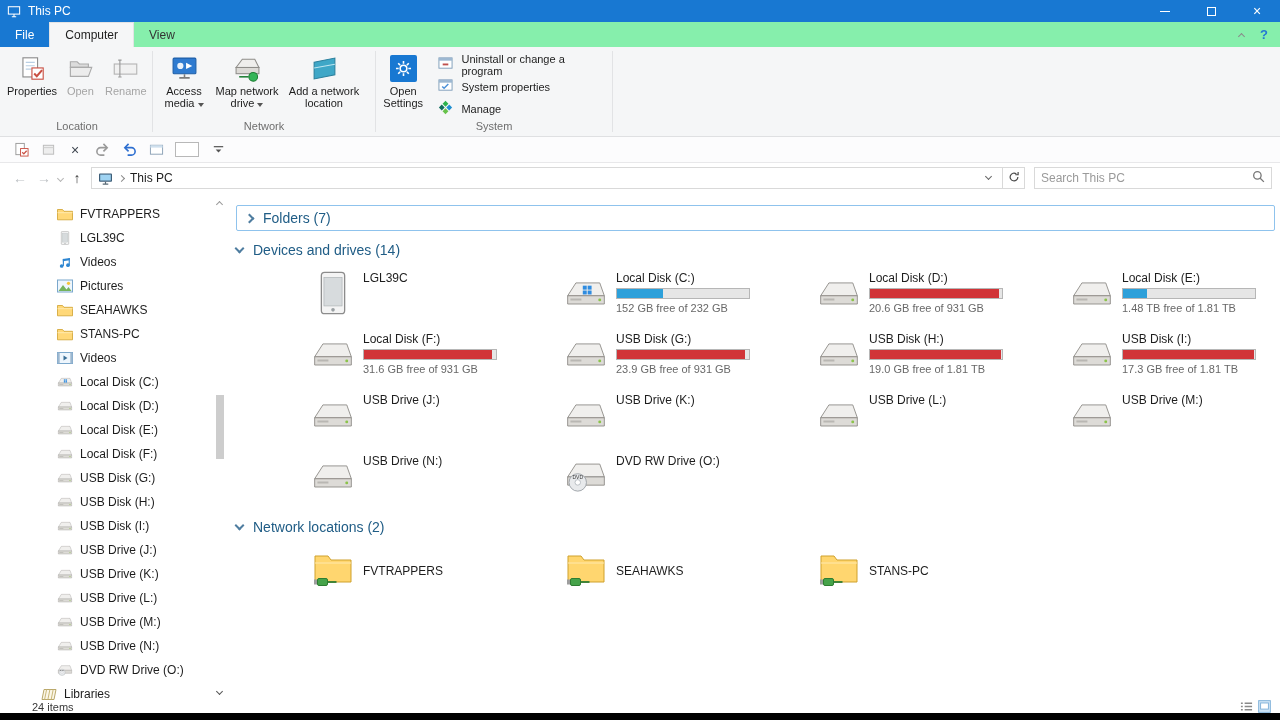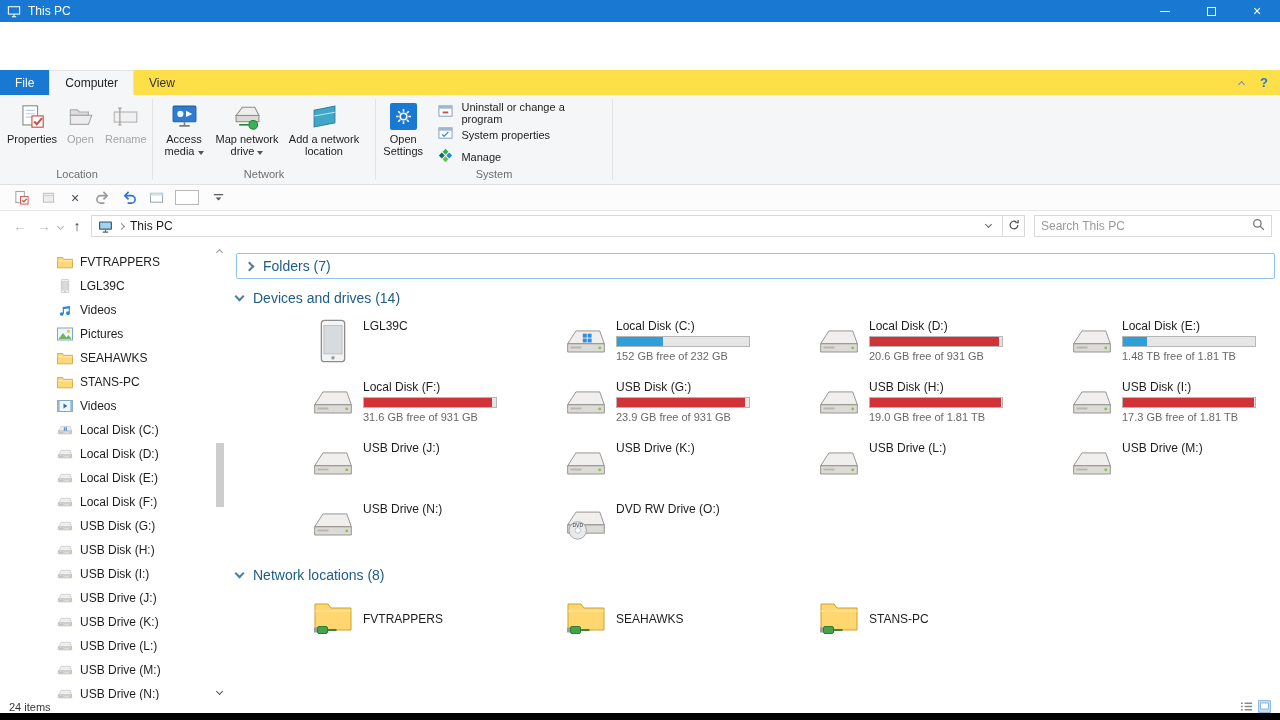--- a/index.html
+++ b/index.html
@@ -11,21 +11,21 @@
   .titlebar { height:22px; background:#1878d2; color:#fff; display:flex; align-items:center; padding-left:7px; gap:7px; flex:0 0 auto; }
   .titlebar .ticon svg { width:14px; height:13px; display:block; }
   .title-text { font-size:12px; }
   .win-controls { margin-left:auto; display:flex; height:100%; }
   .win-btn { width:46px; display:flex; align-items:center; justify-content:center; color:#fff; }
   .glyph-min { width:10px; border-top:1px solid #fff; display:inline-block; }
   .glyph-max { width:9px; height:9px; border:1px solid #fff; display:inline-block; }
   .glyph-close { font-size:14px; line-height:1; }
 
   
-  .menubar { height:25px; background:#fde047; display:flex; align-items:stretch; flex:0 0 auto;margin-top:48px; }
+  .menubar { height:25px; background:#86efac; display:flex; align-items:stretch; flex:0 0 auto; }
   .tab { padding:0 15px; display:flex; align-items:center; font-size:12px; color:#333; }
   .tab-file { background:#1878d2; color:#fff; }
   .tab-active { background:#f5f6f7; border:1px solid #e2e3e5; border-bottom:none; color:#1d1d1d; }
   .menubar-right { margin-left:auto; display:flex; align-items:center; gap:16px; padding-right:12px; }
   .help-q { color:#2478d4; font-weight:bold; font-size:13px; }
 
   
   .chev { display:inline-block; width:7px; height:7px; border-right:2px solid #4f7da0; border-bottom:2px solid #4f7da0; }
   .chev.down { transform:rotate(45deg); margin-top:-4px; }
   .chev.right { transform:rotate(-45deg); }
@@ -95,21 +95,21 @@
   .netgrid .tile { align-items:center; }
   .netgrid .tile-icon { align-items:center; padding-top:0; }
   .netgrid .tile-icon svg { width:40px; height:40px; }
   .tile-info { display:flex; flex-direction:column; gap:3px; padding-top:1px; }
   .tile-name { font-size:12px; color:#1d1d1d; }
   .tile-bar { width:134px; height:11px; border:1px solid #b6b6b6; background:#e6e6e6; }
   .tile-bar .fill { height:100%; }
   .tile-detail { font-size:11px; color:#686868; }
 
   
-  .statusbar { height:13px; display:flex; align-items:center; font-size:11px; color:#383838; padding:0 9px; background:#fff; flex:0 0 auto; }
+  .statusbar { height:13px; display:flex; align-items:center; font-size:11px; color:#383838; padding:0 9px; background:#fff; flex:0 0 auto;margin-left:23px; }
   .status-views { margin-left:auto; display:flex; gap:5px; align-items:center; }
   .status-views svg { width:13px; height:13px; display:block; }
   .bottom-strip { height:7px; background:#000; flex:0 0 auto; }
 </style>
 </head>
 <body>
 
 <div class="window">
 
   <div class="titlebar">
@@ -814,21 +814,21 @@
               </svg>
             </span>
     <div class="tile-info">
       <div class="tile-name">DVD RW Drive (O:)</div>
 
     </div>
   </div>
         </div>
       <div class="gheader spaced">
         <span class="chev down"></span>
-        <span>Network locations (8)</span>
+        <span>Network locations (2)</span>
       </div>
       <div class="grid netgrid" id="network-grid">
           <div class="tile">
     <span class="tile-icon">
               <svg viewBox="0 0 40 38">
                 <path d="M2 5 L15 5 L18 9 L38 9 L38 31 L2 31 Z" fill="#ffd66f" stroke="#cfa12d"></path>
                 <path d="M2 12 h36" stroke="#ffe9ae"></path>
                 <rect x="1" y="28.5" width="3.5" height="5" fill="#9e9e9e"></rect>
                 <rect x="4.5" y="27.5" width="10" height="7" rx="1.5" fill="#46a34a" stroke="#2e7d32"></rect>
                 <path d="M14.5 31 h9" stroke="#2e7d32" stroke-width="1.8"></path>

